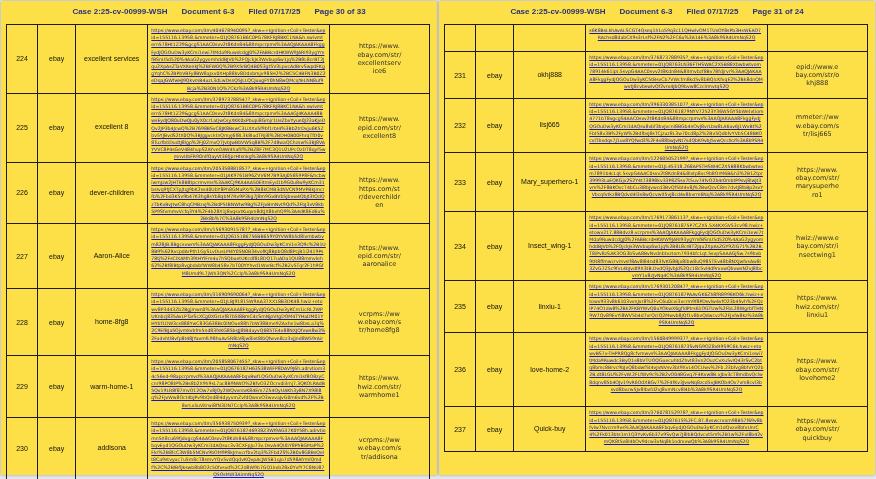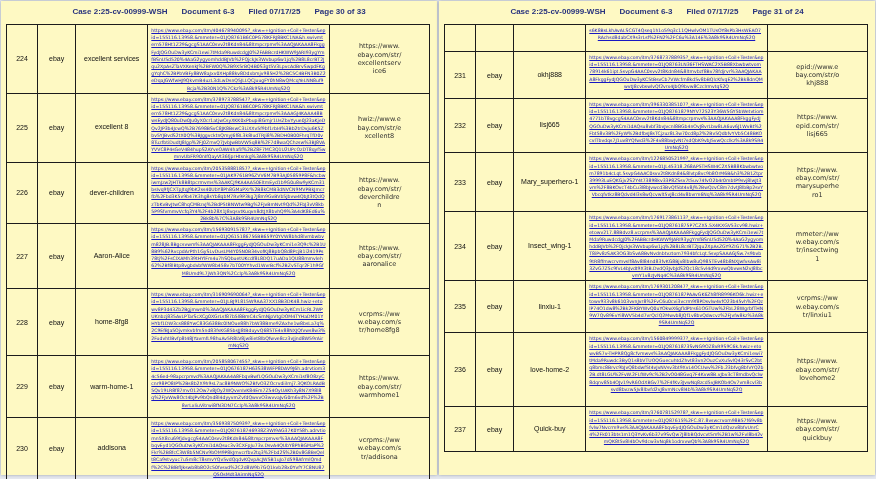--- a/index.html
+++ b/index.html
@@ -1,17 +1,17 @@
 <!DOCTYPE html>
 <html><head>
 <meta charset="utf-8">
 <style>
   html,body{margin:0;padding:0;}
   body{width:876px;height:479px;background:#e5e8ef;font-family:"Liberation Sans",sans-serif;position:relative;overflow:hidden;}
-  .sheet{position:absolute;top:1px;width:436px;height:474px;background:#fef9c3;box-shadow:0 0 3px rgba(60,70,90,.45);}
+  .sheet{position:absolute;top:1px;width:436px;height:474px;background:#fde047;box-shadow:0 0 3px rgba(60,70,90,.45);}
   .sheet-left{left:1px;}
   .sheet-right{left:439px;}
   .hdr{display:flex;justify-content:center;gap:14px;margin-top:6px;font-size:8px;font-weight:bold;color:#28337e;white-space:nowrap;}
   table{border-collapse:collapse;table-layout:fixed;margin:8px 0 16px 5px;width:424px;}
   td{border:1px solid #1c1c1c;padding:0;vertical-align:middle;overflow:hidden;}
   .num{font-size:7px;text-align:center;color:#101010;}
   .plat{font-size:7px;text-align:center;color:#101010;}
   .seller{font-size:7px;text-align:center;color:#101010;padding:0 3px;word-break:break-word;line-height:8.5px;}
   .lurl-cell{vertical-align:top;}
   .lurl{display:block;font-size:4.6px;line-height:7.2px;color:#1717c2;text-decoration:underline;word-break:break-all;text-align:justify;text-align-last:center;padding:2px 3px 1px 3px;overflow:hidden;font-family:"DejaVu Sans",sans-serif;}
@@ -48,43 +48,43 @@
           </td>
     </tr>
     <tr style="height:63px">
       <td class="num">225</td>
       <td class="plat">ebay</td>
       <td class="seller">excellent 8</td>
       <td class="lurl-cell">
             <a class="lurl">https://www.ebay.com/itm/378973788547?_skw=+Ignition+Coil+Tester&amp;epid=155116.13958.&amp;mmeter=01JQ8761B6C0PG78KFRJ8BKC1NA&amp;h.swivmtern578Ht1Z29&amp;gcgS1AAC0svv2t8Kdn84&amp;8ltmpcrpms%3AAAGJ4KAAA48BwsEydJQ80uDw0Ju0yX0cr1atjwCsyXKK0xPbupi8Gmjr1UsZbvYyue0J23aKjeDQv2JP3b4JcwQ%2B7698BSvC8JK8BswC3LiXXv5f9bf1rbI4%3Bb2trDvju6K5Zbv5YJBvdS2tX0Q%3BJggvcktnQmyJ6f8L3k8IudTRJi8%2BDH0B00FhrqTfD0v8TuzfbtiDudtJ8lgp%2FJ0ZmvQ7JvbJwBbVW5q8B%2F7d8waQChzsw%3BJ8VAYVVC8P4sGeV484hupS2AYveOAW4hafif%2BZ8F7MC3Q1U2UPcOzDT8qyf5wmnvUbFR90nIfQayVt36fjprHtsnkg%3A8k9SR4UmNqS2Q</a>
           </td>
       <td>
-            <span class="surl">hwiz://www.ebay.com/str/excellent8</span>
+            <span class="surl">https://www.epid.com/str/excellent8</span>
           </td>
     </tr>
     <tr style="height:60px">
       <td class="num">226</td>
       <td class="plat">ebay</td>
       <td class="seller">dever-children</td>
       <td class="lurl-cell">
             <a class="lurl">https://www.ebay.com/itm/205358881857?_skw=+Ignition+Coil+Tester&amp;epid=155116.13958.&amp;mmeter=01JAK9761B96ZVV6M7B93AJ058S9P8F&amp;hcbwiwmJzw2JHTk8B8tpcrmvms%3AAKCJ9KA4AA50EltmEyd1b9G0u8w9yKCm31bsIvq9fJCXTpJtqJ9bK2ss40UbY8Ph8GMaPXr%2B8kCMB3dNVCN9MVPBkJmcrfb%2Fbd3K5v9b47K3hg8sYb8qbM7Rv9P3kg7J8m9GvBVb5Jbvw4QbJt3tQdQzTbKvBvJtwC8hqCMBzvJ%2BdP5tBNWtw9Bg%2FJvBmNvt9Qd%2FbJ3vV8kb5P9SfvmmvVcfq3Y4%2F4b28X1J8vqsvtKuqvn8dtJX8bvhQ9%3A4dK8Ed6u%2Bk8b%7C%3A8k9SR4UmNqS2Q</a>
           </td>
       <td>
-            <span class="surl">https://www.ebay.com/str/deverchildren</span>
+            <span class="surl">https://www.https.com/str/deverchildren</span>
           </td>
     </tr>
     <tr style="height:65px">
       <td class="num">227</td>
       <td class="plat">ebay</td>
       <td class="seller">Aaron-Alice</td>
       <td class="lurl-cell">
             <a class="lurl">https://www.ebay.com/itm/156930915787?_skw=+Ignition+Coil+Tester&amp;epid=155116.13958.&amp;mmeter=01JQ615186756BB659Y0YVW8bhd8lvmbwbvm828JB.8Bgcsvwm%3AAQJAKAAA8FkggFydJQGOuDw3yKCmi1e3Q9c%2B1U8B9%62RvcpdArPth1GySLvDusLM4Y05N0B34vofKJ8BpbQ8d8PcjB1i2419Ps78tj%2FsClXAMh39tHYlFm4u7hSQbuetUKcdf8L8DQ17uADa1QU88mmvleh62%2Bf8lBtp8vgbdvbfWW8b458v7bT00YYhvd1WvrBcf%2BZv5Tqr2F1h9GfM8Umd9L7jWh3QN%2Cclp%3A8k9SR4UmNqS2Q</a>
           </td>
       <td>
-            <span class="surl">https://www.ebay.com/str/aaronalice</span>
+            <span class="surl">https://www.epid.com/str/aaronalice</span>
           </td>
     </tr>
     <tr style="height:67px">
       <td class="num">228</td>
       <td class="plat">ebay</td>
       <td class="seller">home-8fg8</td>
       <td class="lurl-cell">
             <a class="lurl">https://www.ebay.com/itm/316909690064?_skw=+Ignition+Coil+Tester&amp;epid=155116.13958.&amp;mmeter=01JLBJ91815W9AA37XX18B3DK48.hwiz+etowv8P3d43Zb2Bgjmwn0%3AAQJAKAAA8FkggFydJQGOuDw3yKCm1icRL2WPUKnbzj835AvLPTarScXCg0XGrLsf87b5l8BmC4cSmNjpVtgDOM4TYHaDM01YHYbf1DW3cs888YwC83G638Bc0lNOue88h7bW38Bme9ZAxhe1w8bsLa7q%2C9EfBJa5Ojvmkvbfm5nd83fsKG85bsJJ8tBduyvQ685TE4v88NXJQfvws8w3%2FudvhtlBvfp8t48JYavmfL98huAv5R8LV8jw8iet8lbQfwve8cz3vJjnd8W59rAirmNqS2Q</a>
           </td>
       <td>
@@ -92,21 +92,21 @@
           </td>
     </tr>
     <tr style="height:62px">
       <td class="num">229</td>
       <td class="plat">ebay</td>
       <td class="seller">warm-home-1</td>
       <td class="lurl-cell">
             <a class="lurl">https://www.ebay.com/itm/205858067455?_skw=+Ignition+Coil+Tester&amp;epid=155116.13958.&amp;mmeter=01JQ676187H63S38WiFP8DAV9J6h.adrvtiom34c56ed-98apcrpmvd%3AAQJAKAA4A8FbqvBwfLQGOuDw3yXCmi1sf8O8zyCcnr98PO8IP%2Bs8b2X9h9sL7ac8B9NWO%2BfvO3ZOcrvdiilmj7.3QKOLRAdB5Qv19LR8f87mvO12Ow7v8JOy2WQvvnIvK84Em7Z54OyUAKh3y8N7X98l8q%2FJvWw8Oct4bJPv9bQnd8l4dyyvmZvfdQwvvO3wvvaJvG0m6vd%2F%2B8vrLxliuVitrwi8fN3DN7Cclp%3A8k9SR4UmNqS2Q</a>
           </td>
       <td>
-            <span class="surl">https://www.ebay.com/str/warmhome1</span>
+            <span class="surl">https://www.hwiz.com/str/warmhome1</span>
           </td>
     </tr>
     <tr style="height:46px">
       <td class="num">230</td>
       <td class="plat">ebay</td>
       <td class="seller">addisona</td>
       <td class="lurl-cell">
             <a class="lurl">https://www.ebay.com/itm/356938750939?_skw=+Ignition+Coil+Tester&amp;epid=155116.13958.&amp;mmeter=01JQ87618746938Z3WI9AG37K0Y58h.adrvtiomn5X8cu69fjdvgcgS4AAC0svv2t8Kdn84&amp;8ltmpcrpmvsr%3AAAQJAKAAA8FbqvEyd1QGOuDw3yKCmi1dAQsuc3v3CXFpJu73v.DsvA4QUbY8PhBGMaP%2Fkr%2B8fcC3W8b5NCNv9bOM9P8kJmvcrfbv2tq3%2Fbd2S%2B0v8G8BsQelt8Ca9stvyuc7u5m8cT8smvYQv5vdQqdvKQvpAcJW5B1uJo7d598AfrmlQmdf%2C%2BlBflJkswb8b8O2c50fvsvd%2C2d8W9b7GQ1kvb28x0YvfY7C8NU87Q5OsMdt3AirmNqS2Q</a>
           </td>
       <td>
@@ -154,21 +154,21 @@
           </td>
     </tr>
     <tr style="height:54px">
       <td class="num">232</td>
       <td class="plat">ebay</td>
       <td class="seller">lisj665</td>
       <td class="lurl-cell">
             <a class="lurl">https://www.ebay.com/itm/396330385107?_skw=+Ignition+Coil+Tester&amp;epid=155116.13958.&amp;mmeter=01JQ8761879NYV72523Y36W5GY5bWetvtiom4771bT8vgcgS4AAC0svv2t8Kdn84&amp;8ltmpcrpmvs%3AAQJAKAAA8FkggFydJQGOuDw3yKCmi1dAQsu8vbf3bvJvcnl8BGb4nOvJ8vrLbw8LA6uv6J1WvBt%2Fbt58v3B%2FyW%2BdfbsJ8sTCjzuz8L3w70cd8p2%2Bv5QdbfvYVb5C48BKOcvlTbvdqs7J1uv8YQfwd3%2F4v88bwJvNt7sdQbK9vbJ5vwQcclkz%3A8k9SR4UmNqS2Q</a>
           </td>
       <td>
-            <span class="surl">https://www.epid.com/str/lisj665</span>
+            <span class="surl">mmeter://www.ebay.com/str/lisj665</span>
           </td>
     </tr>
     <tr style="height:59px">
       <td class="num">233</td>
       <td class="plat">ebay</td>
       <td class="seller">Mary_superhero-1</td>
       <td class="lurl-cell">
             <a class="lurl">https://www.ebay.com/itm/122685052199?_skw=+Ignition+Coil+Tester&amp;epid=155116.13958.&amp;mmeter=01JL45318.268AP5THSW4C2X5B88Kbwbwtvom7891b4cLqt.5svpG4AAC0svv2t8Kdn84&amp;8lvtp8vc9b8OrM6B&amp;h3%2B1Ztpr39993LuEQKGjv2S2Y4t73898kv33P8ZSsv7t5uv74fvO2b4r0mbtP9svj8lwJt3vm%2F8BKOvcT4bCu3l8bJvwcd3BvQf5bt4v8J%2BwQzvC8m7dvtJ8lbBp2svYVbcqfvtkz8BQdvd4l3s8wQcvwlt5vJ8cd4v8bvrm6Nq%3A8k9SR4UmNqS2Q</a>
           </td>
       <td>
@@ -176,32 +176,32 @@
           </td>
     </tr>
     <tr style="height:69px">
       <td class="num">234</td>
       <td class="plat">ebay</td>
       <td class="seller">Insect_wing-1</td>
       <td class="lurl-cell">
             <a class="lurl">https://www.ebay.com/itm/176917386113?_skw=+Ignition+Coil+Tester&amp;epid=155116.13958.&amp;mmeter=01JQ8761875P7CZX5.5X4KXGV53cv98.hwiz+etowv217.88Bdvz8.vcrpms%3AAQJAKAAA8FkggFydJQGOuDw3yKCmi1ewi7tMda9RuwdcdgJ0%2FABBcrdHKWW9JARI93ygYmfBSnU5d520%4AaG2ygyomhddBJVb%2FQjckJs3Wvbup6w1jq%2B8L8crBT2Jqu2XpAsZGY9ZIG71%2B2B.T8iPv8zSAK3OG3bSvA8BvNvdnbtvztom7934bfcLqt.5svpSAAAGJSw.7s9bvb9tR8ffmwcrvmvslf8Av8l84nd83fvKG8Bjv8lbw8uQ985TEv48b8NXJwfvsAw8i3ZvG7Z5c9fvL4bJvdt9X3tB.DvdQ3JvbJdS2Qc18c5vl4d9rxvwQbvwsN2vJ8lbcvmY1v8zJvNq4C%3A8k9SR4UmNqS2Q</a>
           </td>
       <td>
-            <span class="surl">mmeter://www.ebay.com/str/insectwing1</span>
+            <span class="surl">hwiz://www.ebay.com/str/insectwing1</span>
           </td>
     </tr>
     <tr style="height:52px">
       <td class="num">235</td>
       <td class="plat">ebay</td>
       <td class="seller">linxiu-1</td>
       <td class="lurl-cell">
             <a class="lurl">https://www.ebay.com/itm/176930120847?_skw=+Ignition+Coil+Tester&amp;epid=155116.13958.&amp;mmeter=01JQ876187PAAvGK6Zh8fR8996KO6k.hwiz+etowv933v8k6103vvnJvr8%2FvC6u0cvi3vcrm9f8PDsvlw4vfO23b45vh%2FQzlP74O1dw8%2Bk2FKBYWvQ0uYOkwX6gfldPtrs61OGTUw%2FbL28WgrbfTHN9W7Qv89EvYi8WV5b4d7vrQclQ2Mwvb8JQf1v8bvQdwcvz%2FJvfw8kz%3A8k9SR4UmNqS2Q</a>
           </td>
       <td>
-            <span class="surl">vcrpms://www.ebay.com/str/linxiu1</span>
+            <span class="surl">https://www.hwiz.com/str/linxiu1</span>
           </td>
     </tr>
     <tr style="height:74px">
       <td class="num">236</td>
       <td class="plat">ebay</td>
       <td class="seller">love-home-2</td>
       <td class="lurl-cell">
             <a class="lurl">https://www.ebay.com/itm/156084999937?_skw=+Ignition+Coil+Tester&amp;epid=155116.13958.&amp;mmeter=01JQ8761873SvNG9OZ8vR9S9C6k.hwiz+etowvBS7v-THPR8Qg8cfvmwvs%3AAQJAKAAA8FkggFydJQGOuDw3yKCmi1ewi7tMda9Ruwdc3ByQ1s8bVTUOQGuecuhtdZhvt83vn2OuzCvXu5vlQ43rSvC2btq8bmc8Brvc9bJvQ8bdwf5t4vJvNVsv3bt9XvL4OCUwv%2Fb.23bfvg8bfvYQ2b2B.dt8LGU%2FvW.2FLfWv9c%2B2vO048Gvq7F4Kvw8B.vJbv3cT8mdbvQclw8dqnv85b4OJv19vR6OdXBGv7%2F4fKv3JvwNq8zcd5vJBKOb4Ov7vm8cvl3bsvd8bvzw5Jv8lbvfd2vJ8vmNcv8l4b%3A8k9SR4UmNqS2Q</a>
           </td>
       <td>

